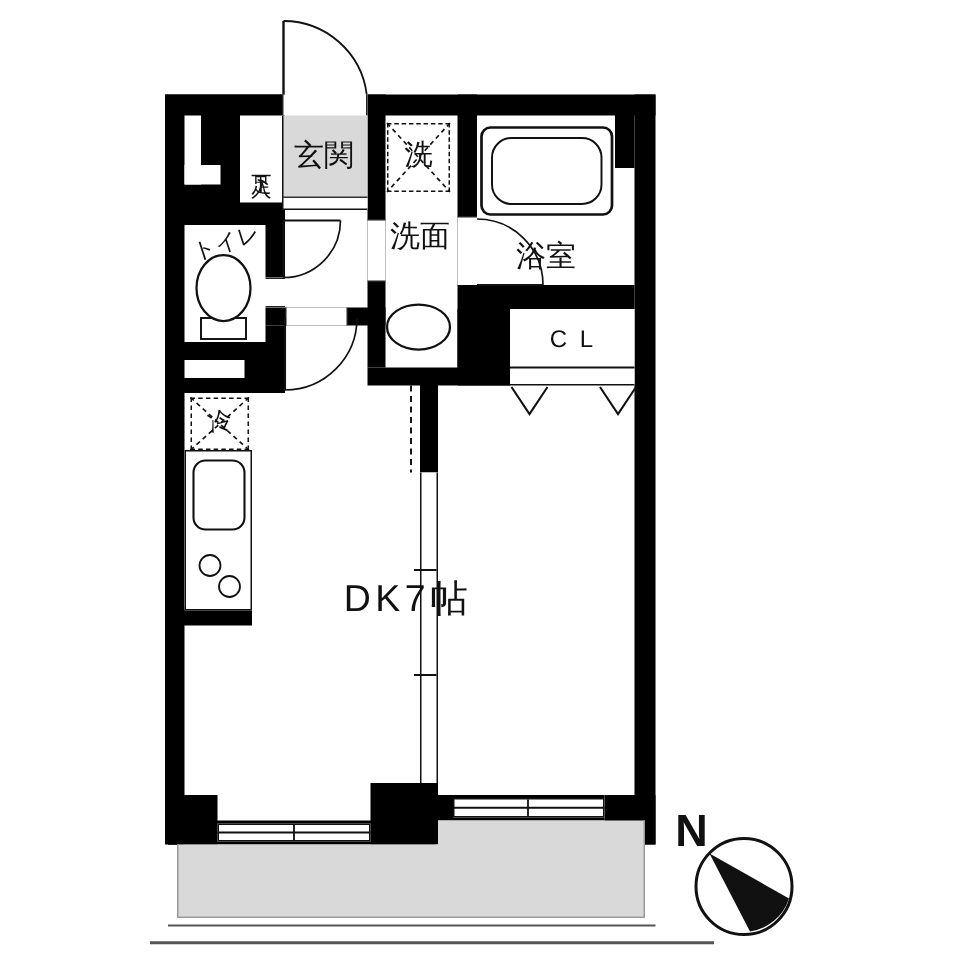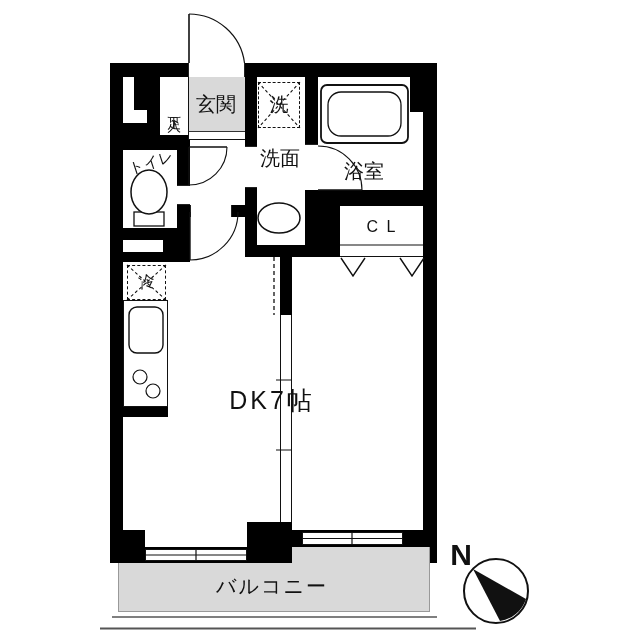--- a/index.html
+++ b/index.html
@@ -133,16 +133,15 @@
 
   <span class="lbl vert" style="left:174px;top:107px;font-size:13.5px;letter-spacing:1px;">下足入</span>
   <span class="lbl" style="left:216px;top:104px;font-size:20px;">玄関</span>
   <span class="lbl" style="left:279px;top:104px;font-size:19px;">洗</span>
   <span class="lbl" style="left:280px;top:158px;font-size:20px;text-align:center;">洗面</span>
   <span class="lbl" style="left:364px;top:171px;font-size:20px;">浴室</span>
   <span class="lbl" style="left:151px;top:162px;font-size:15px;transform:translate(-50%,-50%) rotate(-18deg);">トイレ</span>
   <span class="lbl" style="left:382px;top:227px;font-size:16px;letter-spacing:2px;">C L</span>
   <span class="lbl" style="left:147px;top:282px;font-size:16px;transform:translate(-50%,-50%) rotate(-15deg);">冷</span>
   <span class="lbl" style="left:229px;top:400px;font-size:25px;letter-spacing:3px;margin-left:43px;">DK7帖</span>
-  <span class="lbl" style="left:272px;top:586px;font-size:20px;letter-spacing:2px;">バルコニー</span>
   <span class="lbl" style="left:461px;top:555px;font-size:30px;font-weight:bold;">N</span>
 
 </div>
 
 </body></html>

